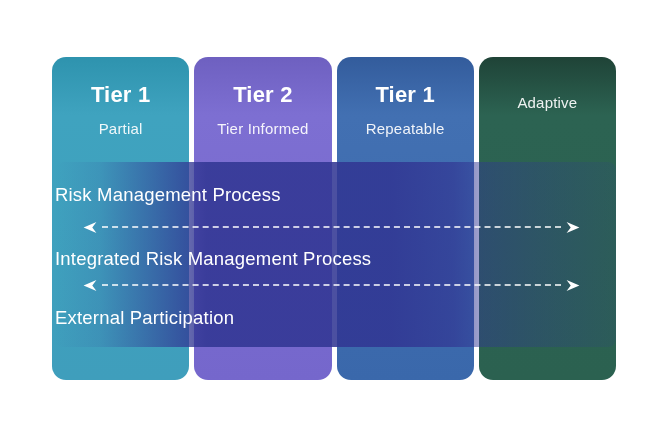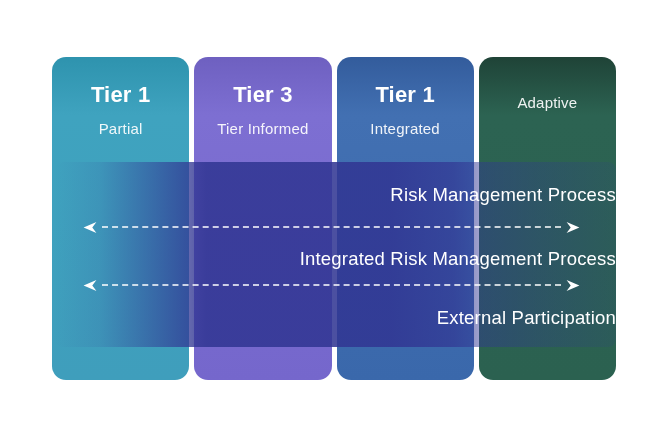--- a/index.html
+++ b/index.html
@@ -20,21 +20,21 @@
     font-size:22px;font-weight:700;letter-spacing:.2px;line-height:26px;
   }
   .tier-desc{
     font-size:15px;font-weight:400;margin-top:12px;color:rgba(255,255,255,.92);
     letter-spacing:.2px;
   }
   .band{
     position:absolute;left:55px;top:162px;width:561px;height:185px;border-radius:8px;
   }
   .band-label{
-    position:absolute;left:0;width:100%;height:26px;text-align:right;
+    position:absolute;left:0;width:100%;height:26px;text-align:left;
     color:#ffffff;font-size:18.5px;font-weight:500;line-height:26px;letter-spacing:.2px;
   }
   .band-label.r1{top:20px;}
   .band-label.r2{top:84px;}
   .band-label.r3{top:143px;}
   .arrow-row{
     position:absolute;left:28px;right:36px;height:12px;
     display:flex;align-items:center;
   }
   .arrow-row.a1{top:59px;}
@@ -50,26 +50,26 @@
 <body>
 
 <div class="canvas">
 
   <div class="tiers">
     <div class="tier" style="background: linear-gradient(rgb(46, 147, 174) 0%, rgb(63, 163, 191) 18%, rgb(63, 158, 188) 100%);">
       <div class="tier-name">Tier 1</div>
       <div class="tier-desc">Partial</div>
     </div>
     <div class="tier" style="background: linear-gradient(rgb(110, 96, 192) 0%, rgb(125, 111, 210) 18%, rgb(117, 103, 204) 100%);">
-      <div class="tier-name">Tier 3</div>
+      <div class="tier-name">Tier 2</div>
       <div class="tier-desc">Tier Informed</div>
     </div>
     <div class="tier" style="background: linear-gradient(rgb(51, 92, 156) 0%, rgb(66, 112, 178) 18%, rgb(58, 104, 171) 100%);">
       <div class="tier-name">Tier 1</div>
-      <div class="tier-desc">Integrated</div>
+      <div class="tier-desc">Repeatable</div>
     </div>
     <div class="tier" style="background: linear-gradient(rgb(31, 67, 55) 0%, rgb(44, 99, 82) 18%, rgb(43, 97, 80) 100%);">
       <div class="tier-desc">Adaptive</div>
     </div>
   </div>
 
   <div class="band" style="background: linear-gradient(90deg, rgba(49, 54, 147, 0) 0%, rgba(49, 54, 147, 0.12) 8%, rgba(49, 54, 147, 0.6) 20%, rgba(49, 54, 147, 0.87) 27%, rgba(49, 54, 147, 0.87) 60%, rgba(49, 54, 147, 0.7) 71%, rgba(49, 54, 147, 0.45) 76%, rgba(49, 54, 147, 0.3) 86%, rgba(49, 54, 147, 0.12) 100%);">
     <div class="band-label r1">Risk Management Process</div>
 
     <div class="arrow-row a1">

